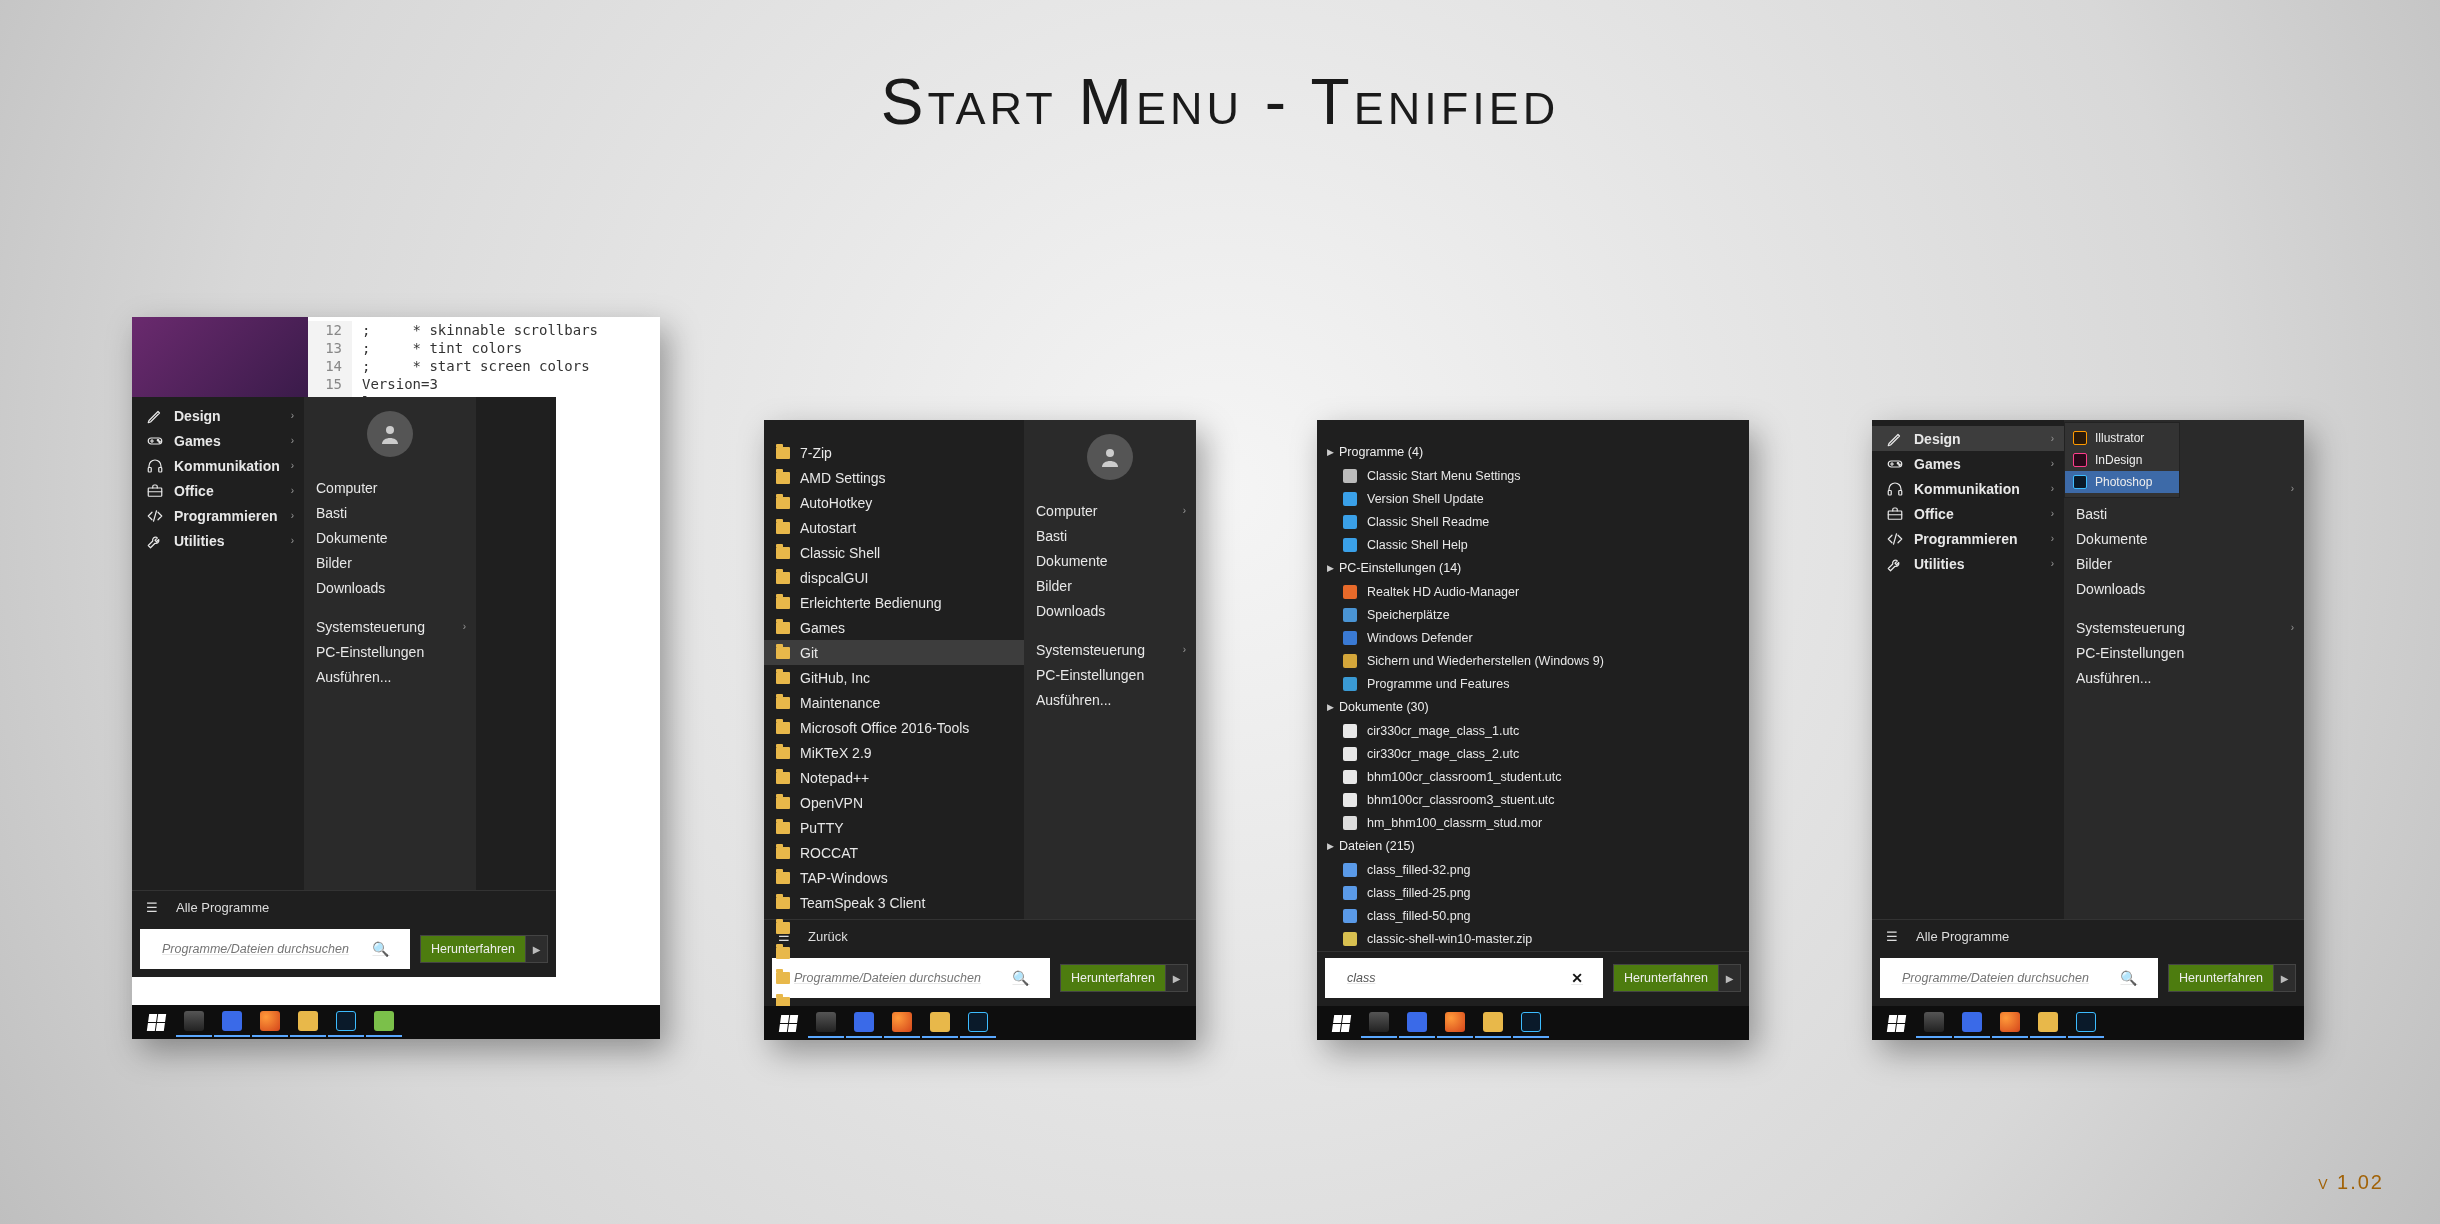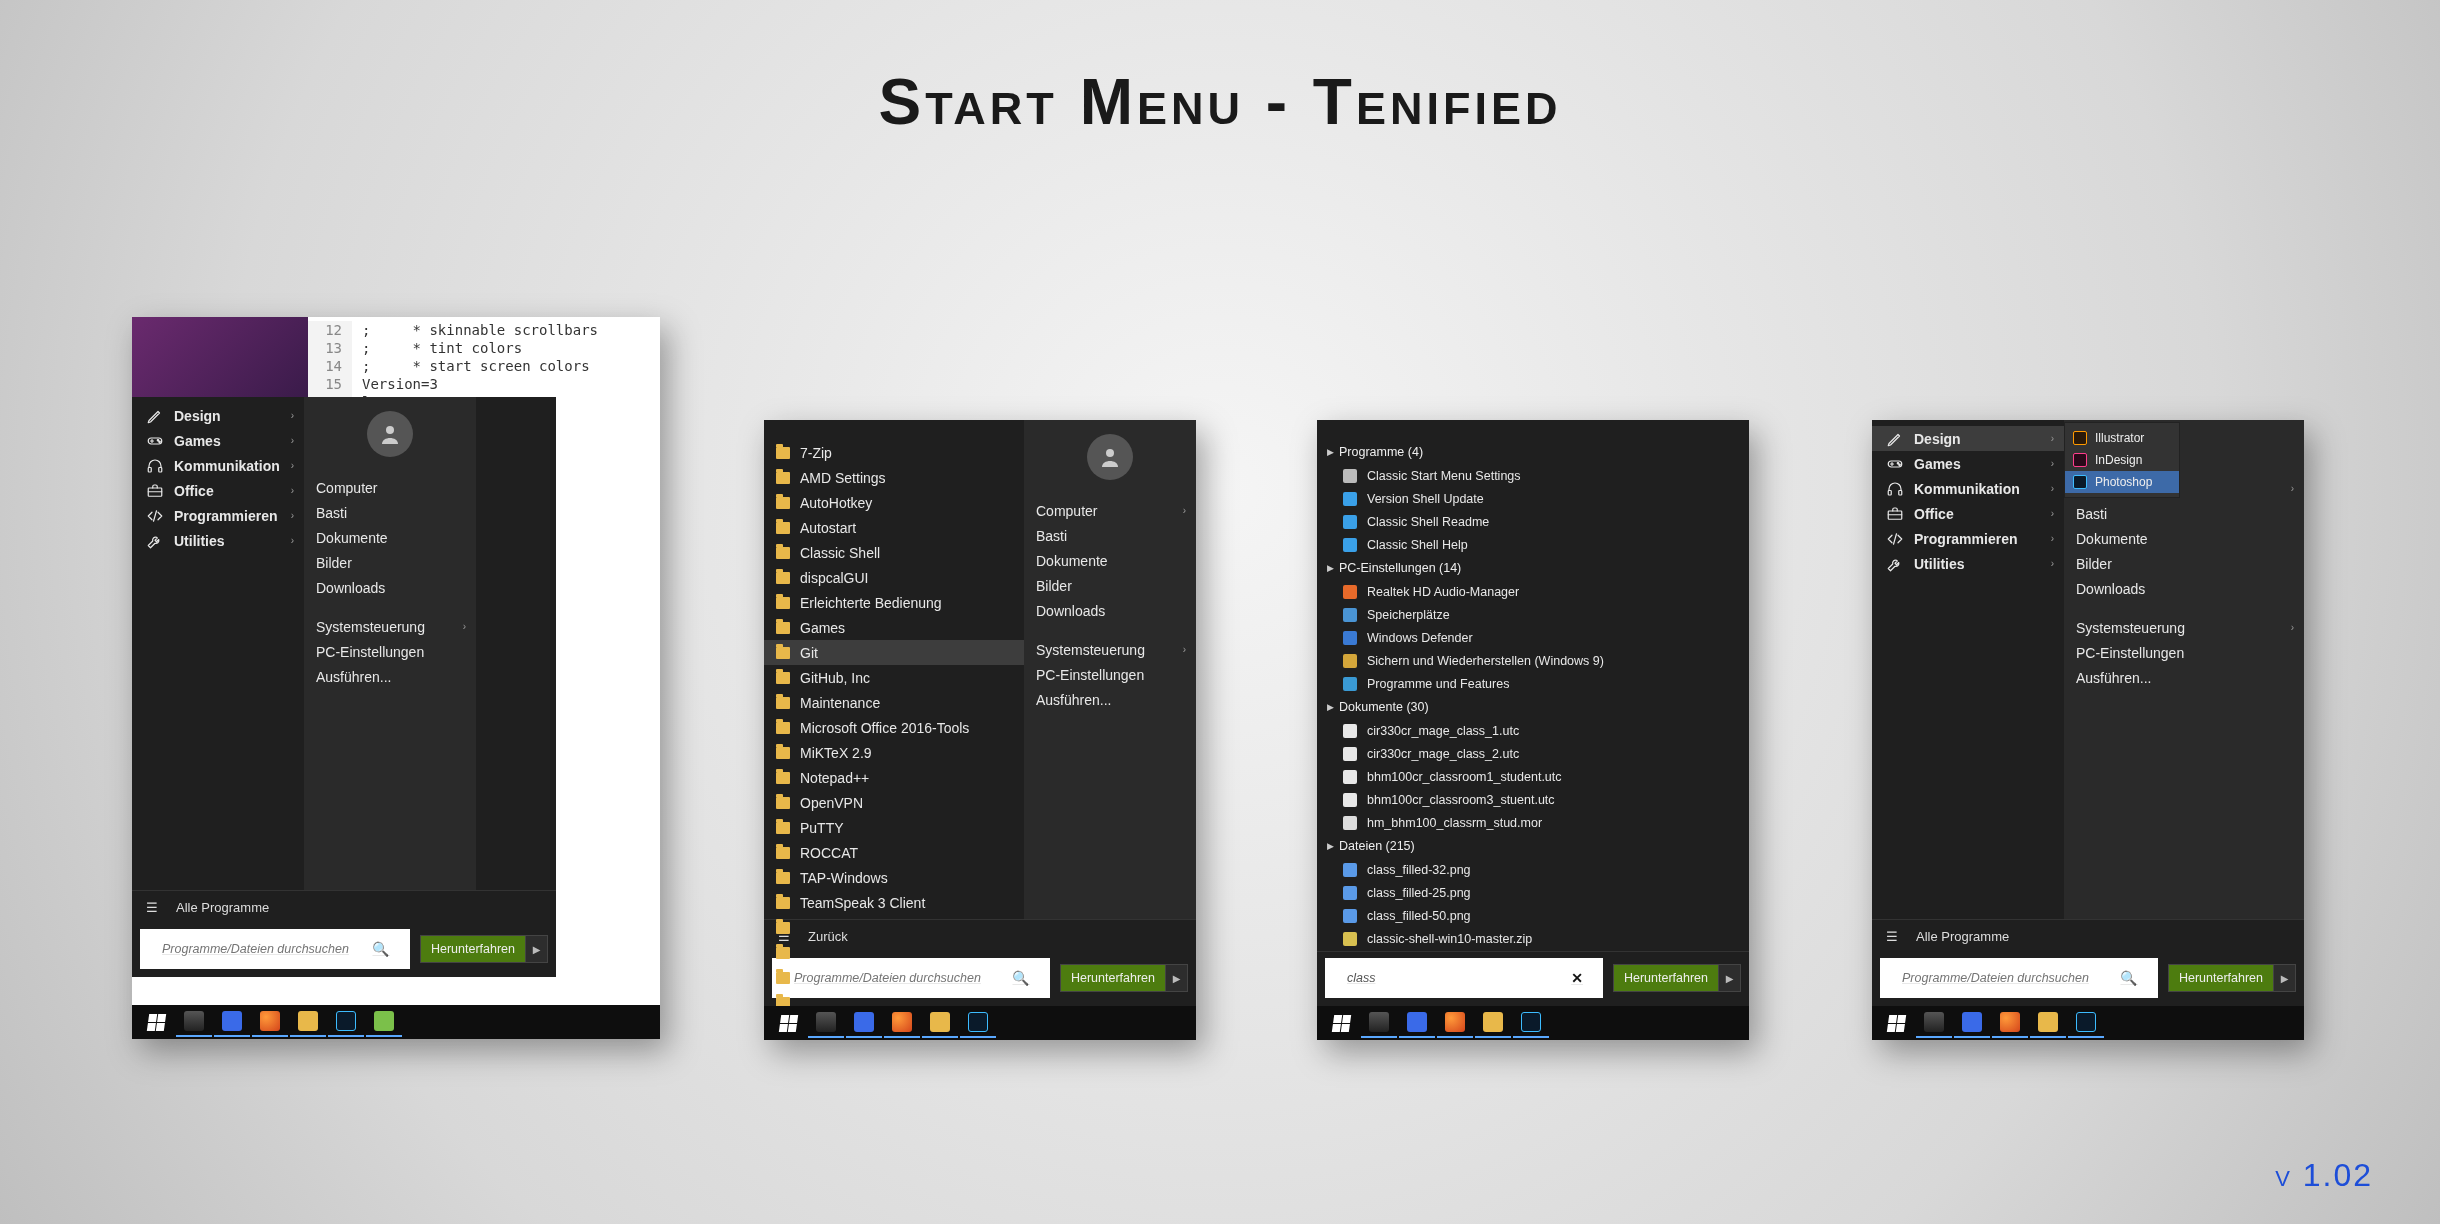--- a/index.html
+++ b/index.html
@@ -7,31 +7,31 @@
   body {
     width:2440px; height:1224px;
     background: radial-gradient(circle at 50% 40%, #f5f5f5 0%, #d8d8d8 70%, #bfbfbf 100%);
     font-family: "Segoe UI", Arial, sans-serif;
     overflow:hidden;
     position:relative;
   }
   .title {
     position:absolute; top:65px; left:0; right:0;
     text-align:center;
-    font-size:64px; font-weight:700;
+    font-size:64px; font-weight:400;
     letter-spacing:4px;
     font-variant: small-caps;
     color:#1a1a1a;
     font-family: "Century Gothic","Segoe UI",sans-serif;
   }
   .version {
-    position:absolute; bottom:30px; right:67px;
-    font-size:32px; letter-spacing:2px;
+    position:absolute; bottom:30px; right:56px;
+    font-size:20px; letter-spacing:2px;
     font-variant: small-caps;
-    color:#1d4ed8;
+    color:#a16207;
   }
 
   
   .preview {
     position:absolute;
     box-shadow: 8px 12px 30px rgba(0,0,0,.35);
     background:#181818;
     margin-left:12px;
   }
 

